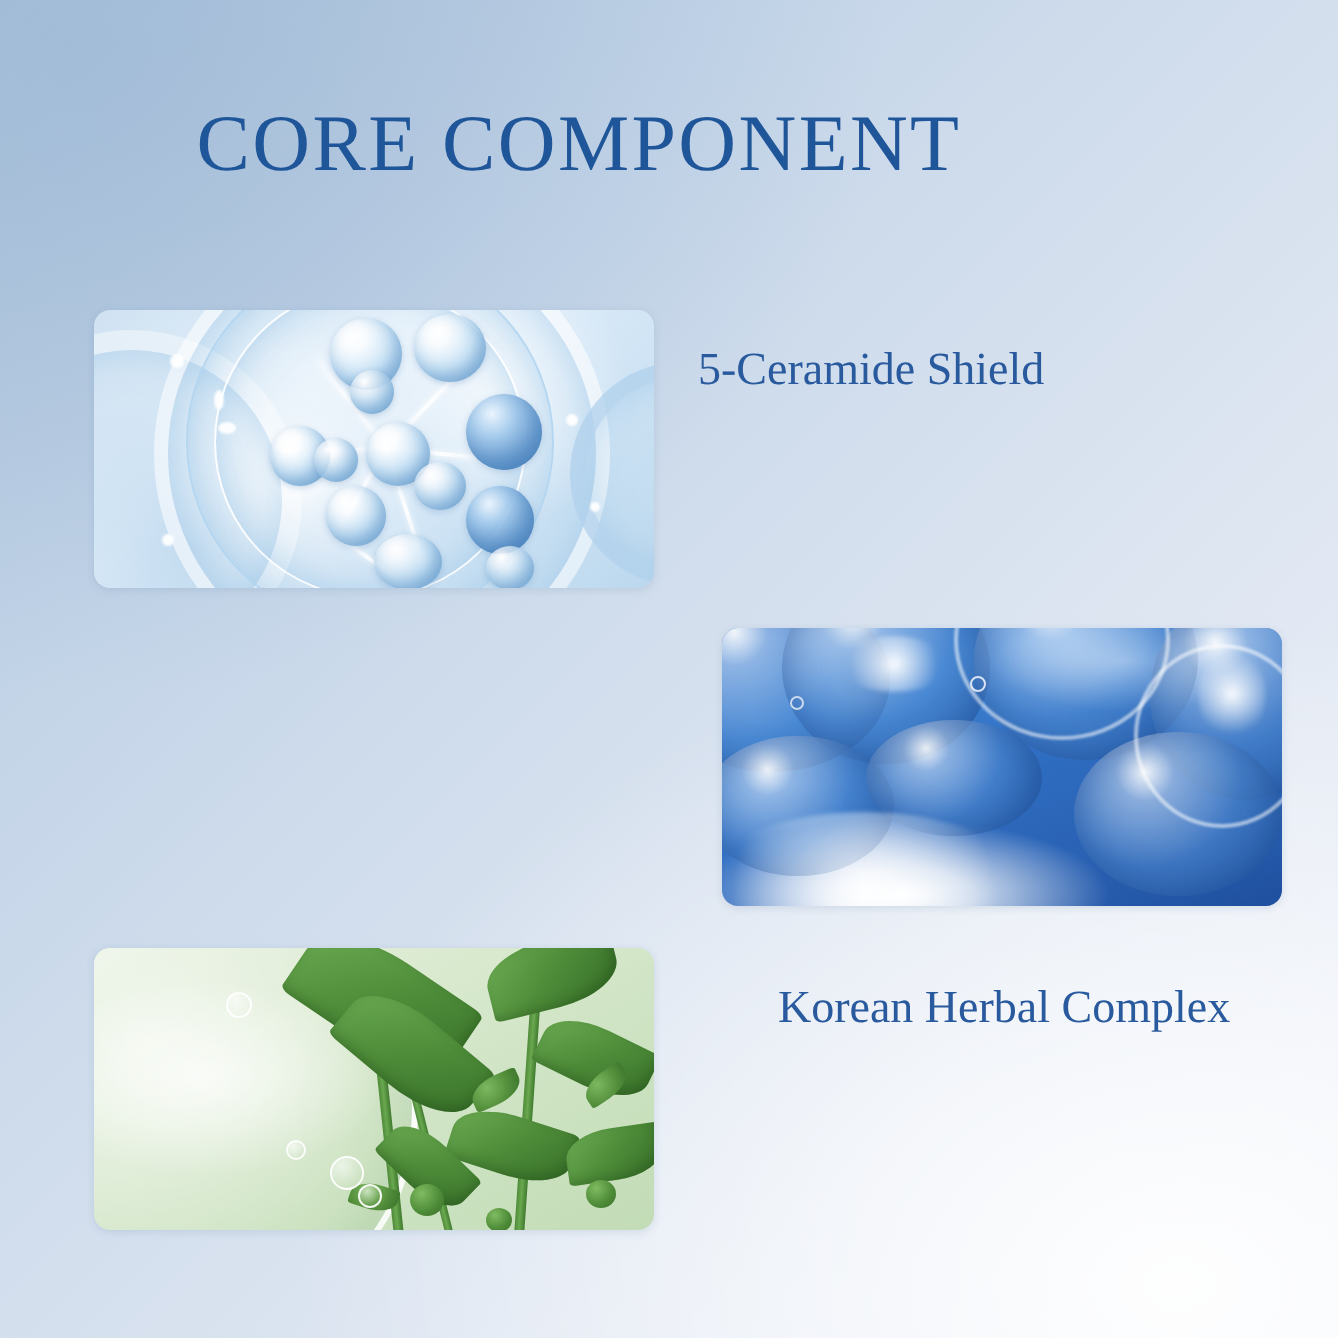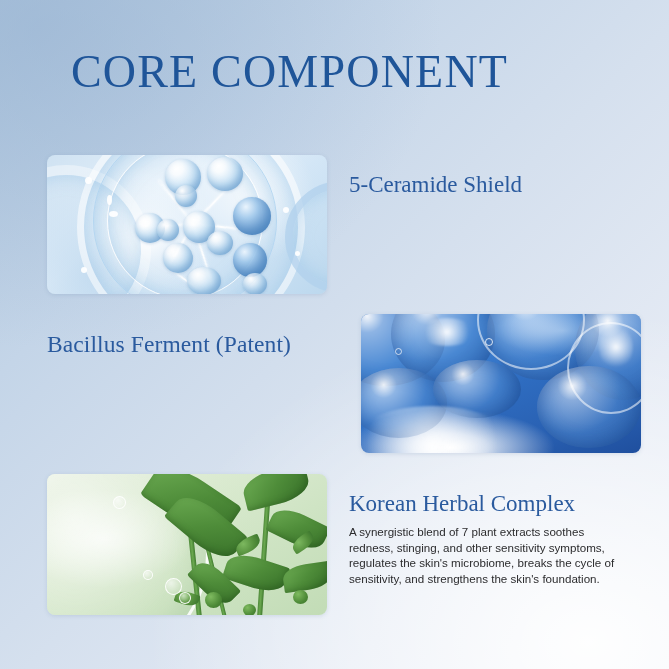--- a/index.html
+++ b/index.html
@@ -25,37 +25,37 @@
   }
 
   
   .title {
     position: absolute;
     left: 0;
     top: 44px;
     width: 579px;
     text-align: center;
     font-family: "Liberation Serif", "DejaVu Serif", serif;
-    font-size: 46px;
+    font-size: 40px;
     line-height: 56px;
     letter-spacing: 1.2px;
     color: #1f5599;
     font-weight: 400;
     white-space: nowrap;
   }
 
   
   .row {
     position: absolute;
     display: flex;
     align-items: flex-start;
   }
   .row-1 { left: 47px;  top: 155px; width: 580px; }
   .row-2 { left: 47px;  top: 314px; width: 580px; }
-  .row-3 { left: 47px;  top: 474px; width: 580px; }
+  .row-3 { left: 47px;  top: 474px; width: 580px; gap: 40px; }
 
   .photo {
     width: 280px;
     height: 139px;
     border-radius: 8px;
     position: relative;
     overflow: hidden;
     flex: 0 0 auto;
     box-shadow: 0 1px 4px rgba(90,120,160,0.18);
   }
@@ -251,21 +251,20 @@
     </div>
 
     <div class="copy left-pad">
       <div class="heading">5-Ceramide Shield</div>
     </div>
   </div>
 
   <div class="row row-2">
 
     <div class="copy right-pad" style="width:282px;flex:0 0 auto;padding-top:16px;">
-      <div class="heading h2">Bacillus Ferment (Patent)</div>
     </div>
 
     <div class="photo ph2" style="margin-left:16px;">
       <div class="bub" style="left:-34px;top:-20px;width:118px;height:92px;"></div>
       <div class="bub" style="left:30px;top:-28px;width:104px;height:96px;"></div>
       <div class="bub" style="left:126px;top:-34px;width:112px;height:100px;"></div>
       <div class="bub" style="left:214px;top:-18px;width:96px;height:104px;"></div>
       <div class="bub" style="left:176px;top:52px;width:104px;height:82px;"></div>
       <div class="bub" style="left:-10px;top:54px;width:96px;height:70px;"></div>
       <div class="bub" style="left:72px;top:46px;width:88px;height:58px;"></div>
@@ -305,17 +304,16 @@
       <div class="dot" style="left:196px;top:130px;width:13px;height:12px;"></div>
 
       <div class="bubble" style="left:66px;top:22px;width:11px;height:11px;"></div>
       <div class="bubble" style="left:118px;top:104px;width:15px;height:15px;"></div>
       <div class="bubble" style="left:132px;top:118px;width:10px;height:10px;"></div>
       <div class="bubble" style="left:96px;top:96px;width:8px;height:8px;"></div>
     </div>
 
     <div class="copy left-pad">
       <div class="heading">Korean Herbal Complex</div>
-      <p class="body">A synergistic blend of 7 plant extracts soothes redness, stinging, and other sensitivity symptoms, regulates the skin's microbiome, breaks the cycle of sensitivity, and strengthens the skin's foundation.</p>
     </div>
   </div>
 
 </div>
 
 </body></html>

